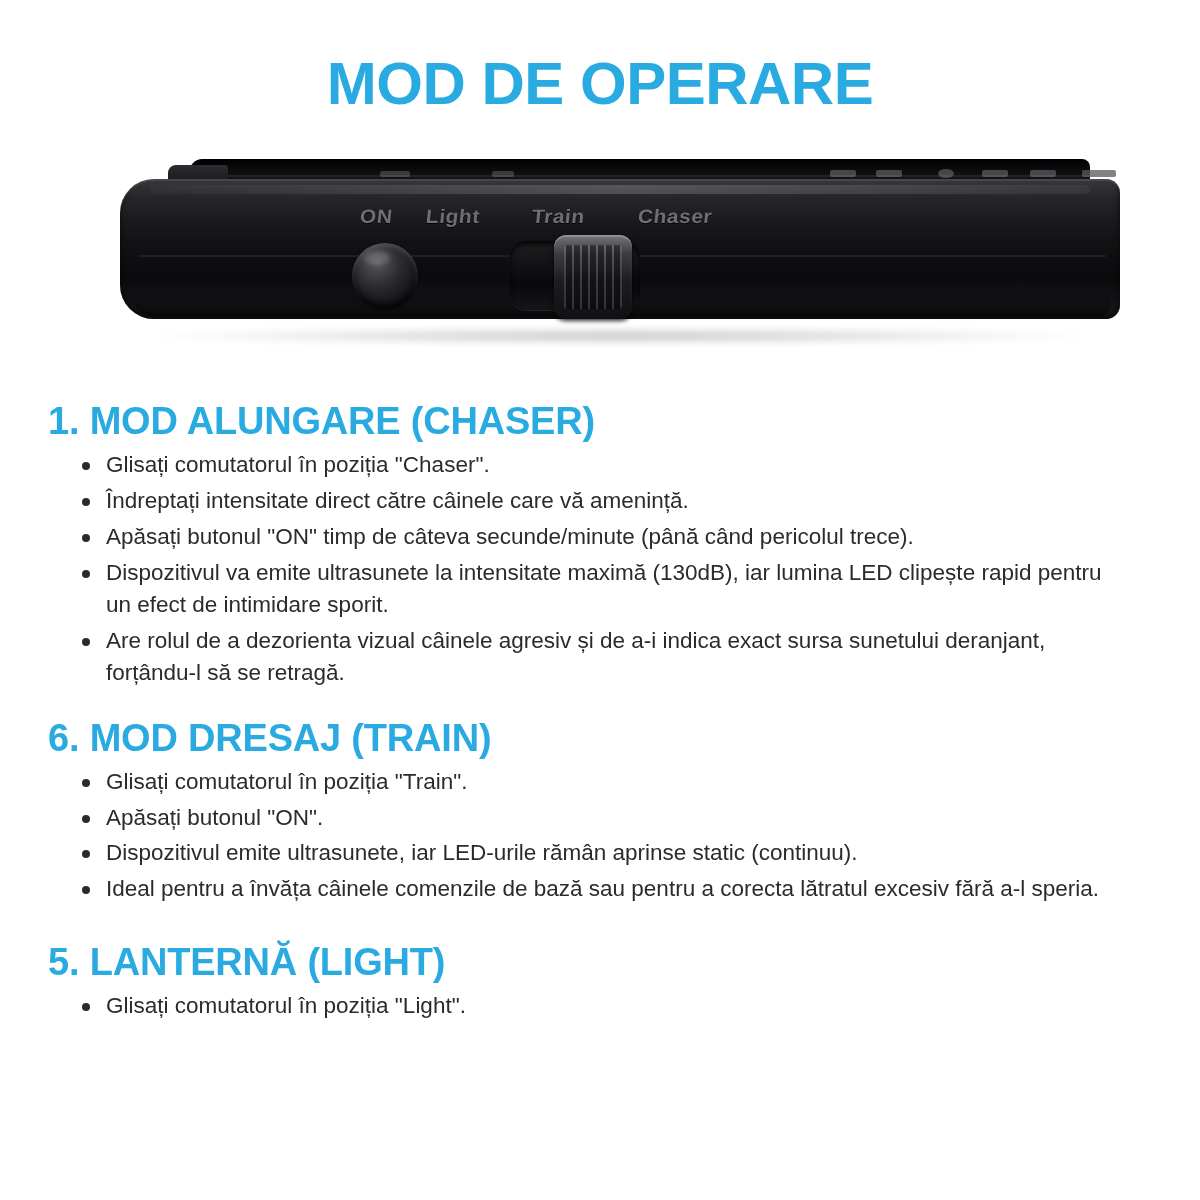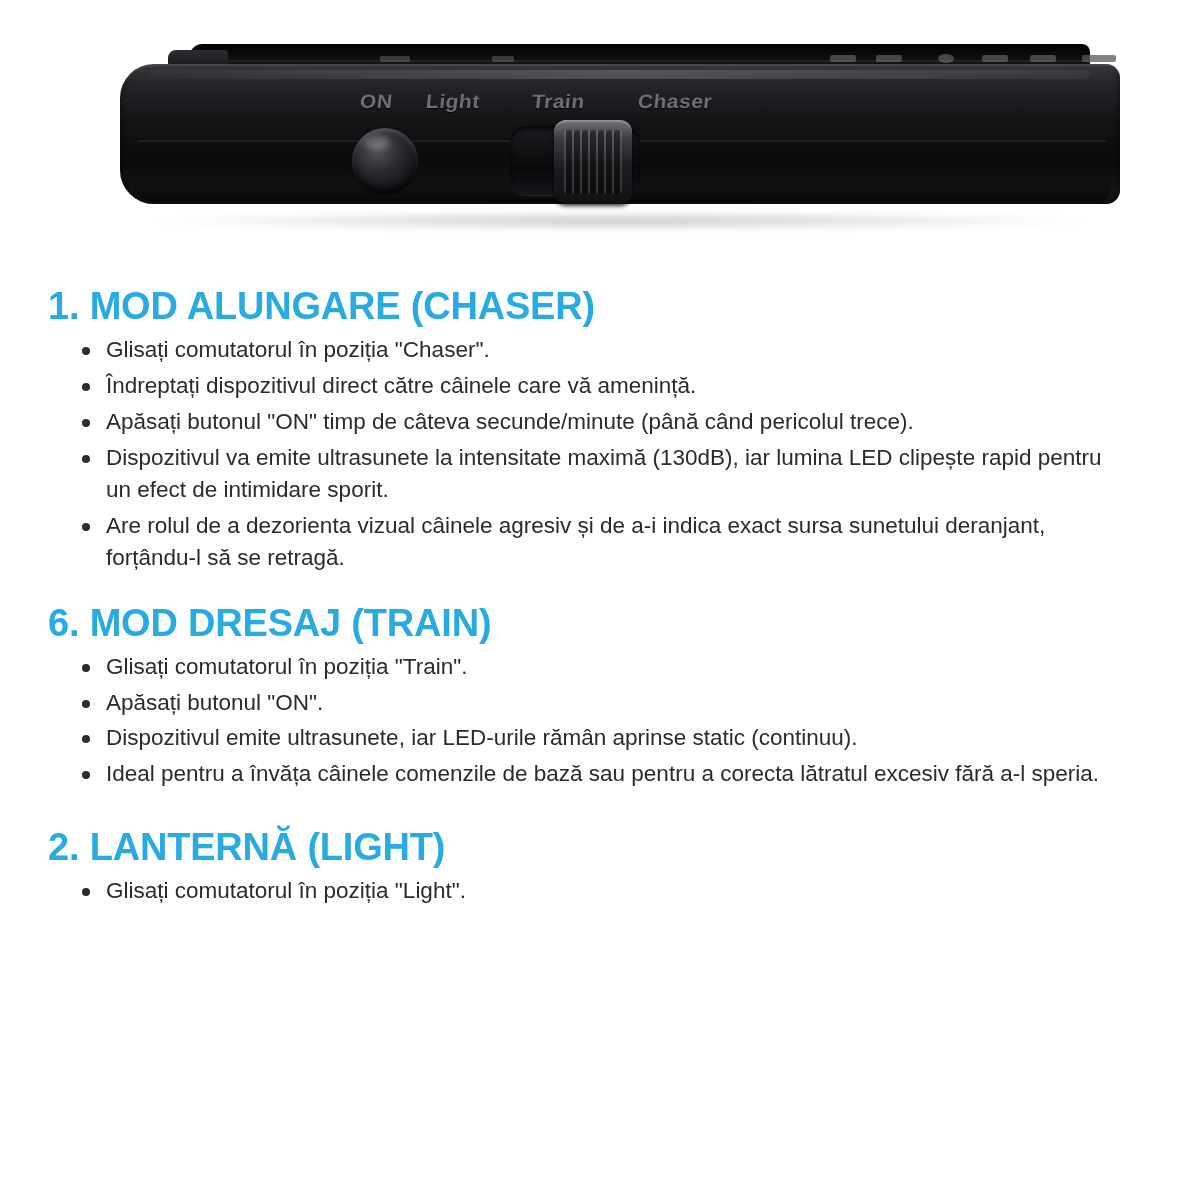--- a/index.html
+++ b/index.html
@@ -293,20 +293,21 @@
     border-radius: 50%;
   }
   .sec-2 { margin-top: 26px; }
   .sec-3 { margin-top: 34px; }
 </style>
 </head>
 <body>
 
 <div class="page">
 
+  <h1 class="main-title">MOD DE OPERARE</h1>
 
   <div class="product-wrap">
     <div class="device">
       <div class="device-top-edge">
         <div class="top-marks-left">
           <span></span>
             <span></span>
         </div>
         <div class="top-marks">
           <span></span>
@@ -340,38 +341,38 @@
     </div>
     <div class="device-shadow"></div>
   </div>
 
   <div class="content">
 
     <div class="section sec-1">
       <h2 class="section-title">1. MOD ALUNGARE (CHASER)</h2>
       <ul class="bullets">
         <li>Glisați comutatorul în poziția "Chaser".</li>
-        <li>Îndreptați dispozitivul direct către câinele care vă amenință.</li>
+        <li>Îndreptați intensitate direct către câinele care vă amenință.</li>
         <li>Apăsați butonul "ON" timp de câteva secunde/minute (până când pericolul trece).</li>
         <li>Dispozitivul va emite ultrasunete la intensitate maximă (130dB), iar lumina LED clipește rapid pentru un efect de intimidare sporit.</li>
         <li>Are rolul de a dezorienta vizual câinele agresiv și de a-i indica exact sursa sunetului deranjant, forțându-l să se retragă.</li>
       </ul>
     </div>
 
     <div class="section sec-2">
       <h2 class="section-title">6. MOD DRESAJ (TRAIN)</h2>
       <ul class="bullets">
         <li>Glisați comutatorul în poziția "Train".</li>
         <li>Apăsați butonul "ON".</li>
         <li>Dispozitivul emite ultrasunete, iar LED-urile rămân aprinse static (continuu).</li>
         <li>Ideal pentru a învăța câinele comenzile de bază sau pentru a corecta lătratul excesiv fără a-l speria.</li>
       </ul>
     </div>
 
     <div class="section sec-3">
-      <h2 class="section-title">2. LANTERNĂ (LIGHT)</h2>
+      <h2 class="section-title">5. LANTERNĂ (LIGHT)</h2>
       <ul class="bullets">
         <li>Glisați comutatorul în poziția "Light".</li>
       </ul>
     </div>
 
   </div>
 </div>
 
 </body></html>

